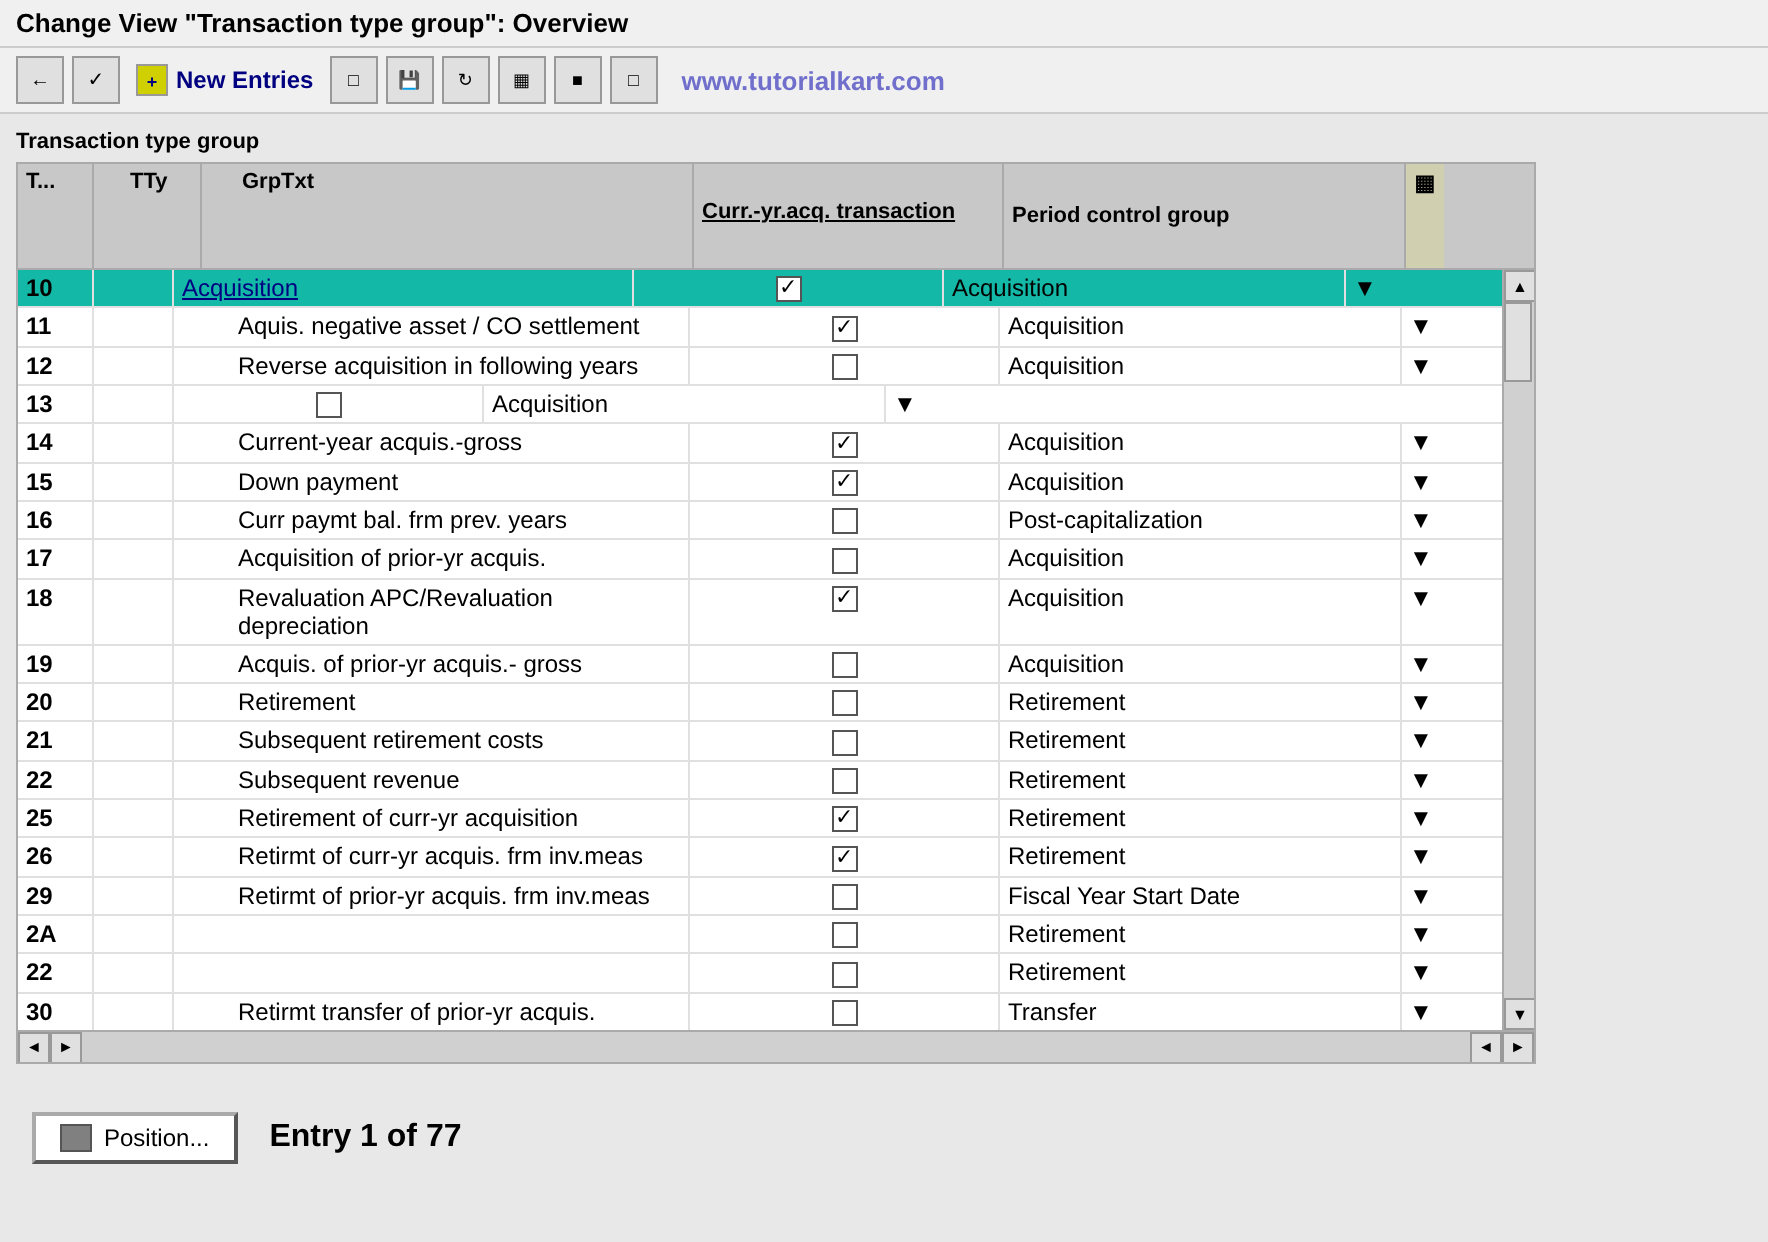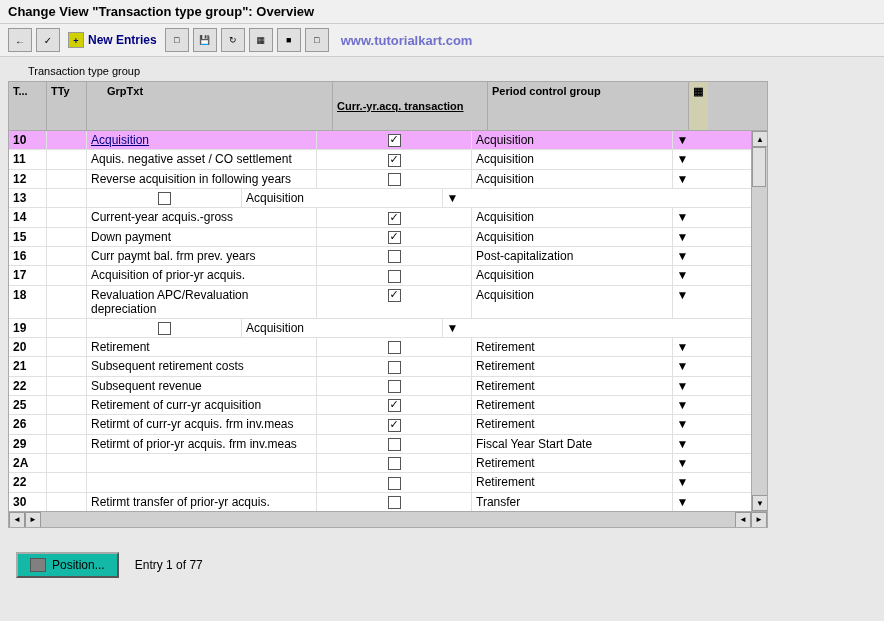--- a/index.html
+++ b/index.html
@@ -54,24 +54,23 @@
       color: #7070cc;
       font-size: 13px;
       font-weight: bold;
       margin-left: 8px;
     }
     .main-area {
       padding: 8px;
     }
     .section-label {
       font-size: 11px;
-      font-weight: normal;
+      font-weight: bold;
       color: #000;
       margin-bottom: 4px;
-      margin-left: 20px;
     }
     .table-container {
       border: 1px solid #aaa;
       background: #fff;
       width: 760px;
       overflow: hidden;
     }
     .table-header {
       display: flex;
       background: #c8c8c8;
@@ -83,38 +82,39 @@
       width: 38px;
       padding: 3px 4px;
       border-right: 1px solid #aaa;
       flex-shrink: 0;
     }
     .table-header .col-tty {
       width: 40px;
       padding: 3px 4px;
       border-right: 1px solid #aaa;
       flex-shrink: 0;
+      margin-left: 14px;
     }
     .table-header .col-grptxt {
       width: 230px;
       padding: 3px 4px;
       border-right: 1px solid #aaa;
       flex-shrink: 0;
       margin-left: 16px;
     }
     .table-header .col-curr {
       width: 155px;
       padding: 18px 4px;
       border-right: 1px solid #aaa;
       flex-shrink: 0;
       text-decoration: underline;
     }
     .table-header .col-period {
       width: 200px;
-      padding: 3px 4px;
+      padding: 20px 4px;
       flex-shrink: 0;
     }
     .table-header .col-icon {
       width: 20px;
       padding: 3px 2px;
       flex-shrink: 0;
       cursor: pointer;
       text-align: center;
       background: #d0d0b0;
       border-left: 1px solid #aaa;
@@ -152,20 +152,21 @@
       border-right: 1px solid #e0e0e0;
       flex-shrink: 0;
       color: #000080;
       text-decoration: underline;
       cursor: pointer;
     }
     .cell-grptxt.no-link {
       color: #000;
       text-decoration: none;
       cursor: default;
+      margin-left: 28px;
     }
     .cell-curr {
       width: 155px;
       padding: 2px 4px;
       border-right: 1px solid #e0e0e0;
       flex-shrink: 0;
       text-align: center;
     }
     .cell-period {
       width: 200px;
@@ -261,31 +262,32 @@
       display: flex;
       align-items: center;
       padding: 8px 16px;
       gap: 16px;
       margin-top: 8px;
     }
     .position-btn {
       display: flex;
       align-items: center;
       gap: 6px;
-      background: #14b8a6;
+      background: #ffffff;
       border: 2px outset #aaa;
       cursor: pointer;
       padding: 4px 12px;
       font-size: 12px;
     }
     .entry-count {
-      font-size: 12px;
+      font-size: 16px;
       color: #000;
-    }
-    .row-first { background: #f0abfc; }
+      font-weight: bold;
+    }
+    .row-first { background: #14b8a6; }
   </style>
 </head>
 <body>
 
 <div class="title-bar">
   <span>Change View "Transaction type group": Overview</span>
 </div>
 
 <div class="toolbar">
   <div class="toolbar-btn">←</div>
@@ -385,20 +387,21 @@
             <div class="cell-tt">18</div>
             <div class="cell-tty"></div>
             <div class="cell-grptxt no-link">Revaluation APC/Revaluation depreciation</div>
             <div class="cell-curr"><span class="checkbox-cell checked"></span></div>
             <div class="cell-period">Acquisition</div>
             <div class="cell-dropdown">▼</div>
           </div>
           <div class="table-row">
             <div class="cell-tt">19</div>
             <div class="cell-tty"></div>
+            <div class="cell-grptxt no-link">Acquis. of prior-yr acquis.- gross</div>
             <div class="cell-curr"><span class="checkbox-cell"></span></div>
             <div class="cell-period">Acquisition</div>
             <div class="cell-dropdown">▼</div>
           </div>
           <div class="table-row">
             <div class="cell-tt">20</div>
             <div class="cell-tty"></div>
             <div class="cell-grptxt no-link">Retirement</div>
             <div class="cell-curr"><span class="checkbox-cell"></span></div>
             <div class="cell-period">Retirement</div>

